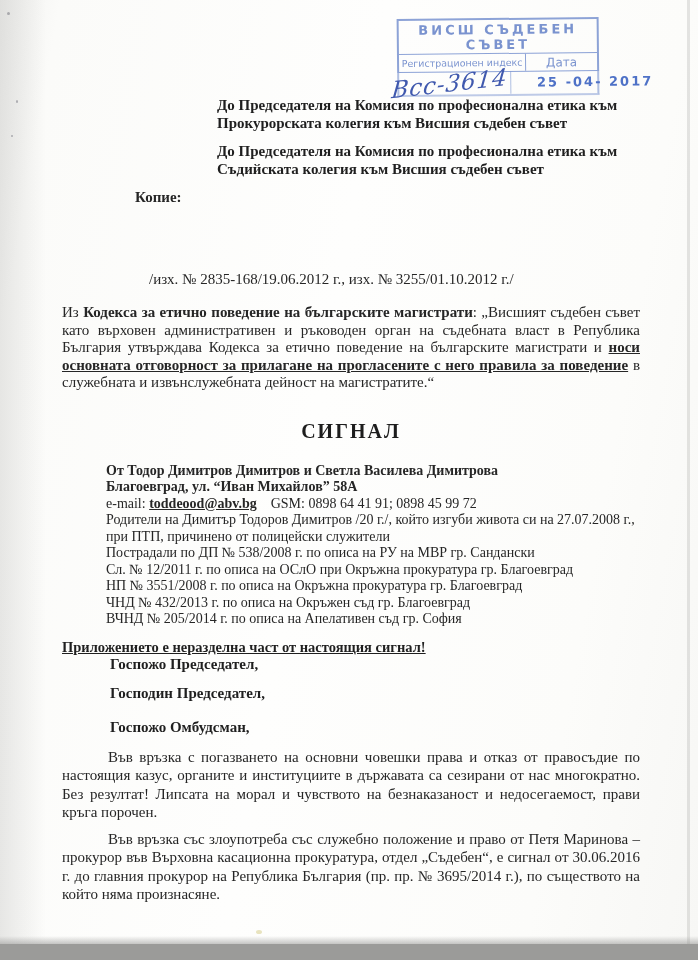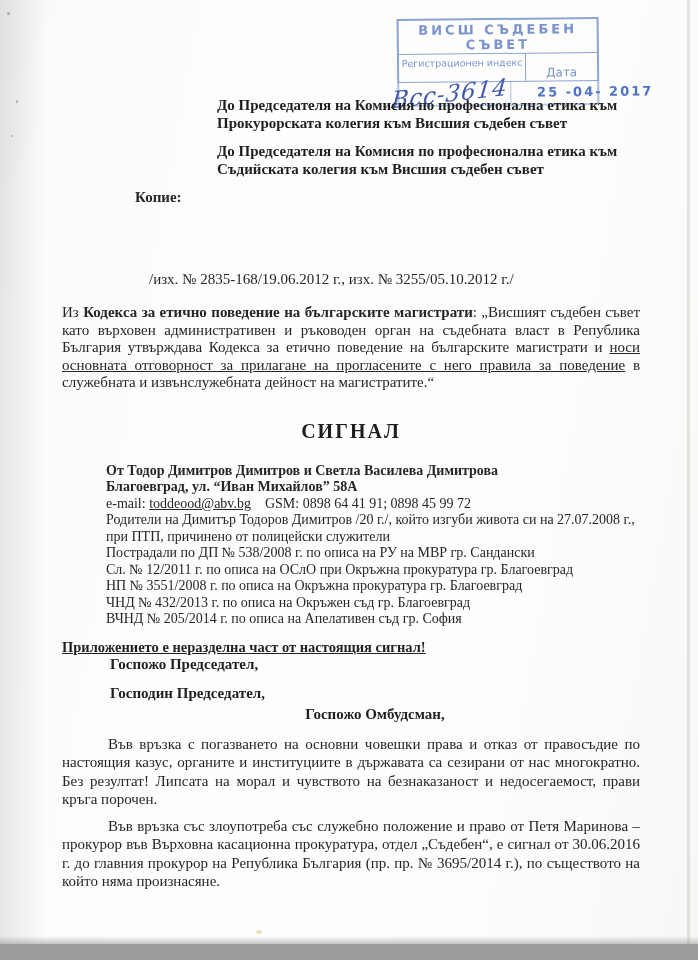--- a/index.html
+++ b/index.html
@@ -21,48 +21,48 @@
   .s4{left:256px;bottom:10px;width:6px;height:4px;background:rgba(215,205,140,.55);}
 
   
   .stamp{position:absolute;left:397px;top:18px;width:202px;
     font-family:"DejaVu Sans",sans-serif;color:#7a93cf;transform:rotate(-.6deg);}
   .stamp-row1{border:2px solid rgba(112,140,205,.8);border-bottom:1px solid rgba(112,140,205,.8);
     text-align:center;font-size:13px;font-weight:bold;letter-spacing:3px;padding:2px 0 1px;}
   .stamp-row2{display:flex;border-left:2px solid rgba(112,140,205,.8);border-right:2px solid rgba(112,140,205,.8);
     border-bottom:1px solid rgba(112,140,205,.8);}
   .stamp-cell-reg{width:64%;font-size:9.5px;text-align:center;padding:3px 0 2px;border-right:1px solid rgba(112,140,205,.8);}
-  .stamp-cell-date{width:36%;font-size:12px;text-align:center;padding:12px 0 1px;}
+  .stamp-cell-date{width:36%;font-size:12px;text-align:center;padding:2px 0 1px;}
   .stamp-row3{display:flex;height:22px;border-left:2px solid rgba(112,140,205,.55);
     border-right:2px solid rgba(112,140,205,.55);border-bottom:2px solid rgba(112,140,205,.45);}
   .stamp-cell-regv{width:64%;position:relative;border-right:1px solid rgba(112,140,205,.55);}
   .stamp-cell-datev{width:36%;position:relative;margin-left:24px;}
   .handwriting{position:absolute;left:-8px;top:-2px;font-family:"DejaVu Serif",serif;font-style:italic;
     font-size:23px;color:#4059ae;white-space:nowrap;transform:rotate(-6deg) skewX(-12deg);letter-spacing:1px;}
   .datestamp{position:absolute;left:2px;top:3px;font-size:13px;font-weight:bold;color:#4f72c7;
     letter-spacing:2px;white-space:nowrap;}
 
   
   .content{position:absolute;left:62px;top:8px;width:578px;}
   .b{font-weight:bold;}
-  .u{text-decoration:underline;}
+  .u{text-decoration:underline;font-weight:bold;}
   .recipient-block{margin-left:155px;font-weight:bold;font-size:15px;line-height:18px;color:#1f1f1f;}
   .rb1{margin-top:88px;}
   .rb2{margin-top:10px;}
   .copy-row{display:flex;margin-top:10px;margin-left:73px;font-size:15px;line-height:18px;flex-direction:column;}
   .copy-label{width:82px;font-weight:bold;flex:0 0 82px;}
   .copy-ref{padding-left:14px;}
   .quote{margin:16px 0 0;font-size:15px;line-height:17.5px;text-align:justify;}
   .title{margin-top:28px;text-align:center;font-size:20px;font-weight:bold;letter-spacing:2px;color:#1d1d1d;}
   .senders{margin-top:20px;font-size:14px;line-height:16.5px;margin-left:44px;}
   .phones{margin-left:14px;}
   .attachment{margin-top:10px;font-size:14.5px;line-height:18px;color:#1f1f1f;}
   .salut{margin-left:48px;font-weight:bold;font-size:15px;line-height:17px;color:#1f1f1f;}
   .salut-first{margin-top:12px;}
-  .salut-gap{margin-top:4px;text-align:center;}
+  .salut-gap{margin-top:17px;}
   .body{margin:0;font-size:15px;line-height:18.5px;text-align:justify;text-indent:46px;}
   .p1{margin-top:12px;}
   .p2{margin-top:8px;}
   .p3{margin-top:0;}
 </style>
 </head>
 <body>
 
 <div class="page">
   <div class="edge-left"></div>
@@ -97,21 +97,21 @@
     </div>
 
     <div class="recipient-block rb2">
       <div>До Председателя на Комисия по професионална етика към</div>
       <div>Съдийската колегия към Висшия съдебен съвет</div>
     </div>
 
     <div class="copy-row">
       <div class="copy-label">Копие:</div>
       <div class="copy-body">
-        <div class="copy-ref">/изх. № 2835-168/19.06.2012 г., изх. № 3255/05.10.2012 г./</div>
+        <div class="copy-ref">/изх. № 2835-168/19.06.2012 г., изх. № 3255/01.10.2012 г./</div>
       </div>
     </div>
 
     <p class="quote"><span>Из </span><span class="b">Кодекса за етично поведение на българските магистрати</span><span>: „Висшият съдебен съвет като върховен административен и ръководен орган на съдебната власт в Република България утвърждава Кодекса за етично поведение на българските магистрати и </span><span class="u">носи основната отговорност за прилагане на прогласените с него правила за поведение</span><span> в служебната и извънслужебната дейност на магистратите.“</span></p>
 
     <div class="title">СИГНАЛ</div>
 
     <div class="senders">
       <div class="b">От Тодор Димитров Димитров и Светла Василева Димитрова</div>
       <div class="b">Благоевград, ул. “Иван Михайлов” 58А</div>

